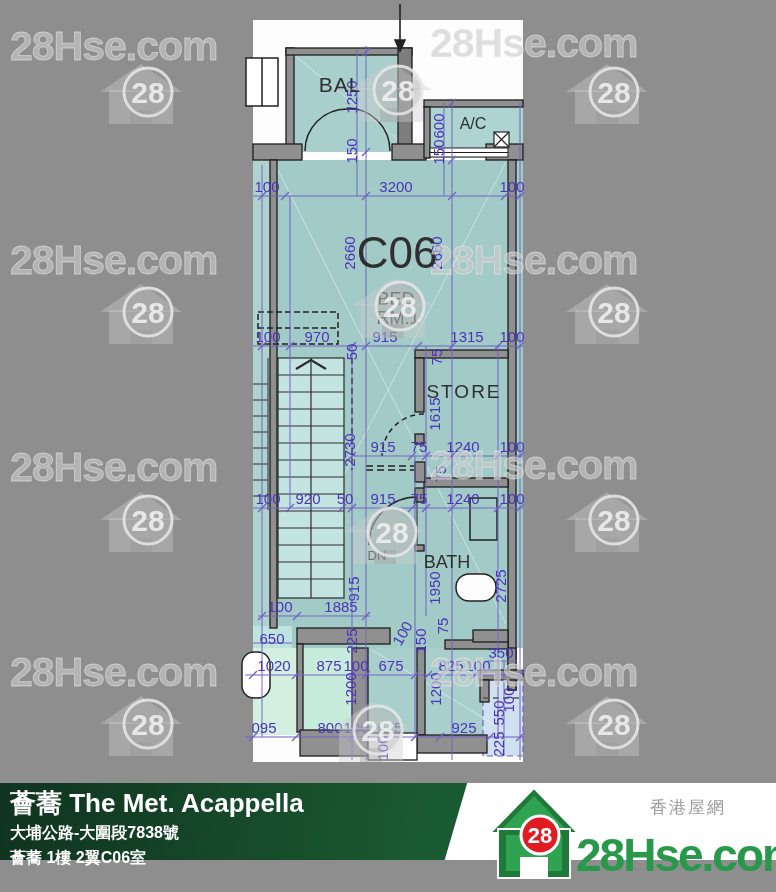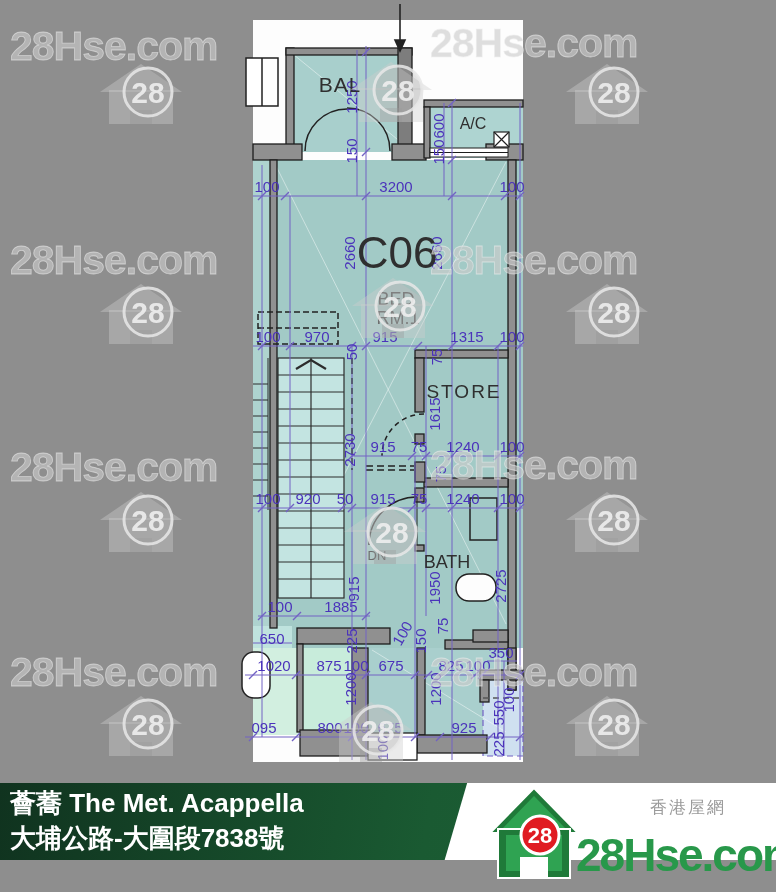--- a/index.html
+++ b/index.html
@@ -11,21 +11,21 @@
   .wm-text{font-family:"Liberation Sans",sans-serif;font-weight:bold;font-size:41px;letter-spacing:-1px;
            fill:rgba(203,203,203,0.62);stroke:rgba(240,240,240,0.55);stroke-width:0.8px;}
   .dim{font-family:"Liberation Sans",sans-serif;font-size:15px;fill:#4b33bb;text-anchor:middle;}
   .room-label{font-family:"Liberation Sans",sans-serif;fill:#2f2f2f;text-anchor:middle;}
   .footer{position:absolute;left:0;top:783px;width:776px;height:77px;background:#ffffff;}
   .footer-green{position:absolute;left:0;top:0;width:100%;height:100%;
     background:linear-gradient(100deg,#10331f 0%,#1a5a32 55%,#1d6338 100%);
     clip-path:polygon(0 0,60.2% 0,57.3% 100%,0 100%);}
   .footer-text{position:absolute;left:10px;top:3px;color:#ffffff;line-height:1;}
   .ft1{font-size:26px;font-weight:bold;margin:4px 0 0 0;}
-  .ft2{font-size:26px;font-weight:bold;margin:9px 0 0 0;}
+  .ft2{font-size:16px;font-weight:bold;margin:9px 0 0 0;}
   .ft3{font-size:16px;font-weight:bold;margin:9px 0 0 0;}
   .ft4{font-size:15px;font-weight:600;margin:7px 0 0 0;}
   .brand-svg{position:absolute;left:476px;top:0;}
 </style>
 </head>
 <body>
 
 <div class="canvas">
 
   <svg class="plan-svg" width="776" height="892" viewBox="0 0 776 892">
@@ -328,20 +328,21 @@
         <circle cx="48" cy="30" r="24" fill="rgba(170,170,170,0.30)" stroke="rgba(232,232,232,0.85)" stroke-width="3"></circle>
         <text x="48" y="41" font-size="30" font-weight="bold" text-anchor="middle" fill="rgba(238,238,238,0.9)">28</text>
       </g>
     </svg>
 
   <div class="footer">
     <div class="footer-green"></div>
     <div class="footer-text">
       <div class="ft1">薈蕎 The Met. Acappella</div>
       <div class="ft2">大埔公路-大圍段7838號</div>
+      <div class="ft3">薈蕎 1樓 2翼C06室</div>
     </div>
 
     <svg class="brand-svg" width="300" height="109" viewBox="0 0 300 109">
       <g>
         <polygon points="58,5 14,50 102,50" fill="#1f7a39" stroke="#ffffff" stroke-width="2"></polygon>
         <polygon points="58,13 26,46 90,46" fill="#2fa352"></polygon>
         <rect x="22" y="46" width="72" height="49" fill="#1f7a39" stroke="#ffffff" stroke-width="2"></rect>
         <rect x="30" y="52" width="56" height="36" fill="#2fa352"></rect>
         <rect x="44" y="74" width="28" height="21" fill="#ffffff"></rect>
         <circle cx="64" cy="52" r="19" fill="#e01b22" stroke="#ffffff" stroke-width="3"></circle>

